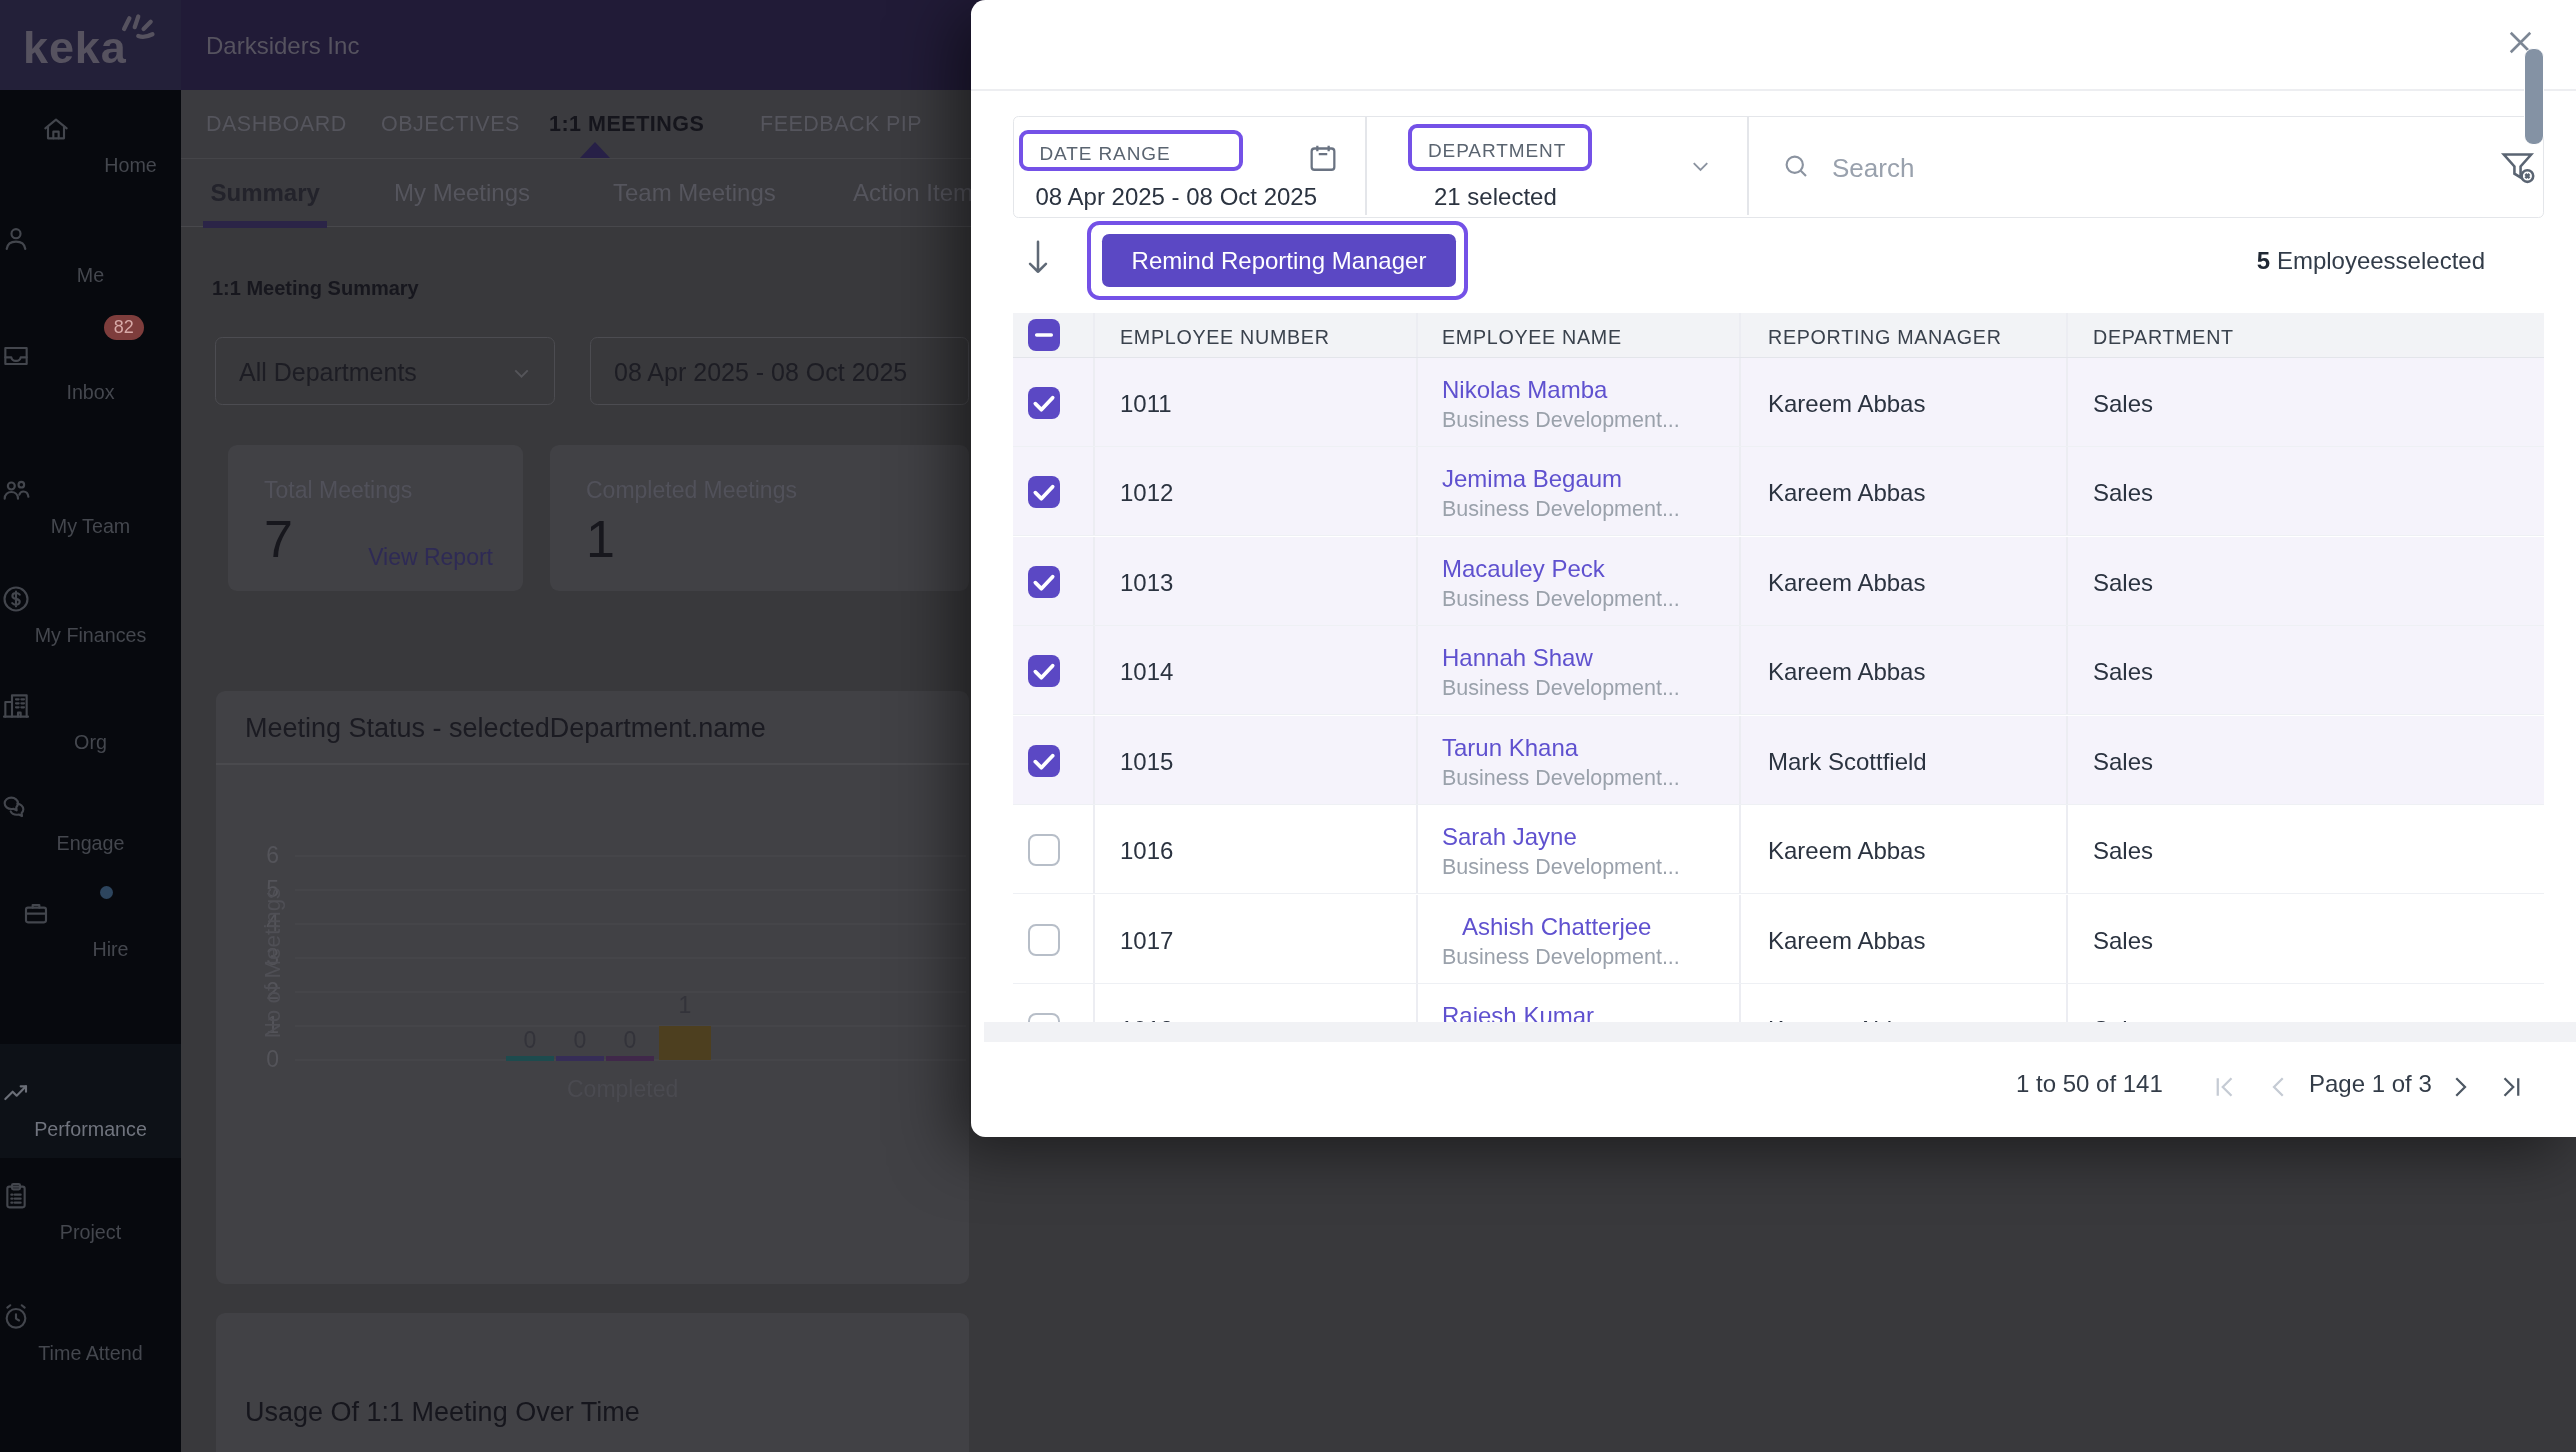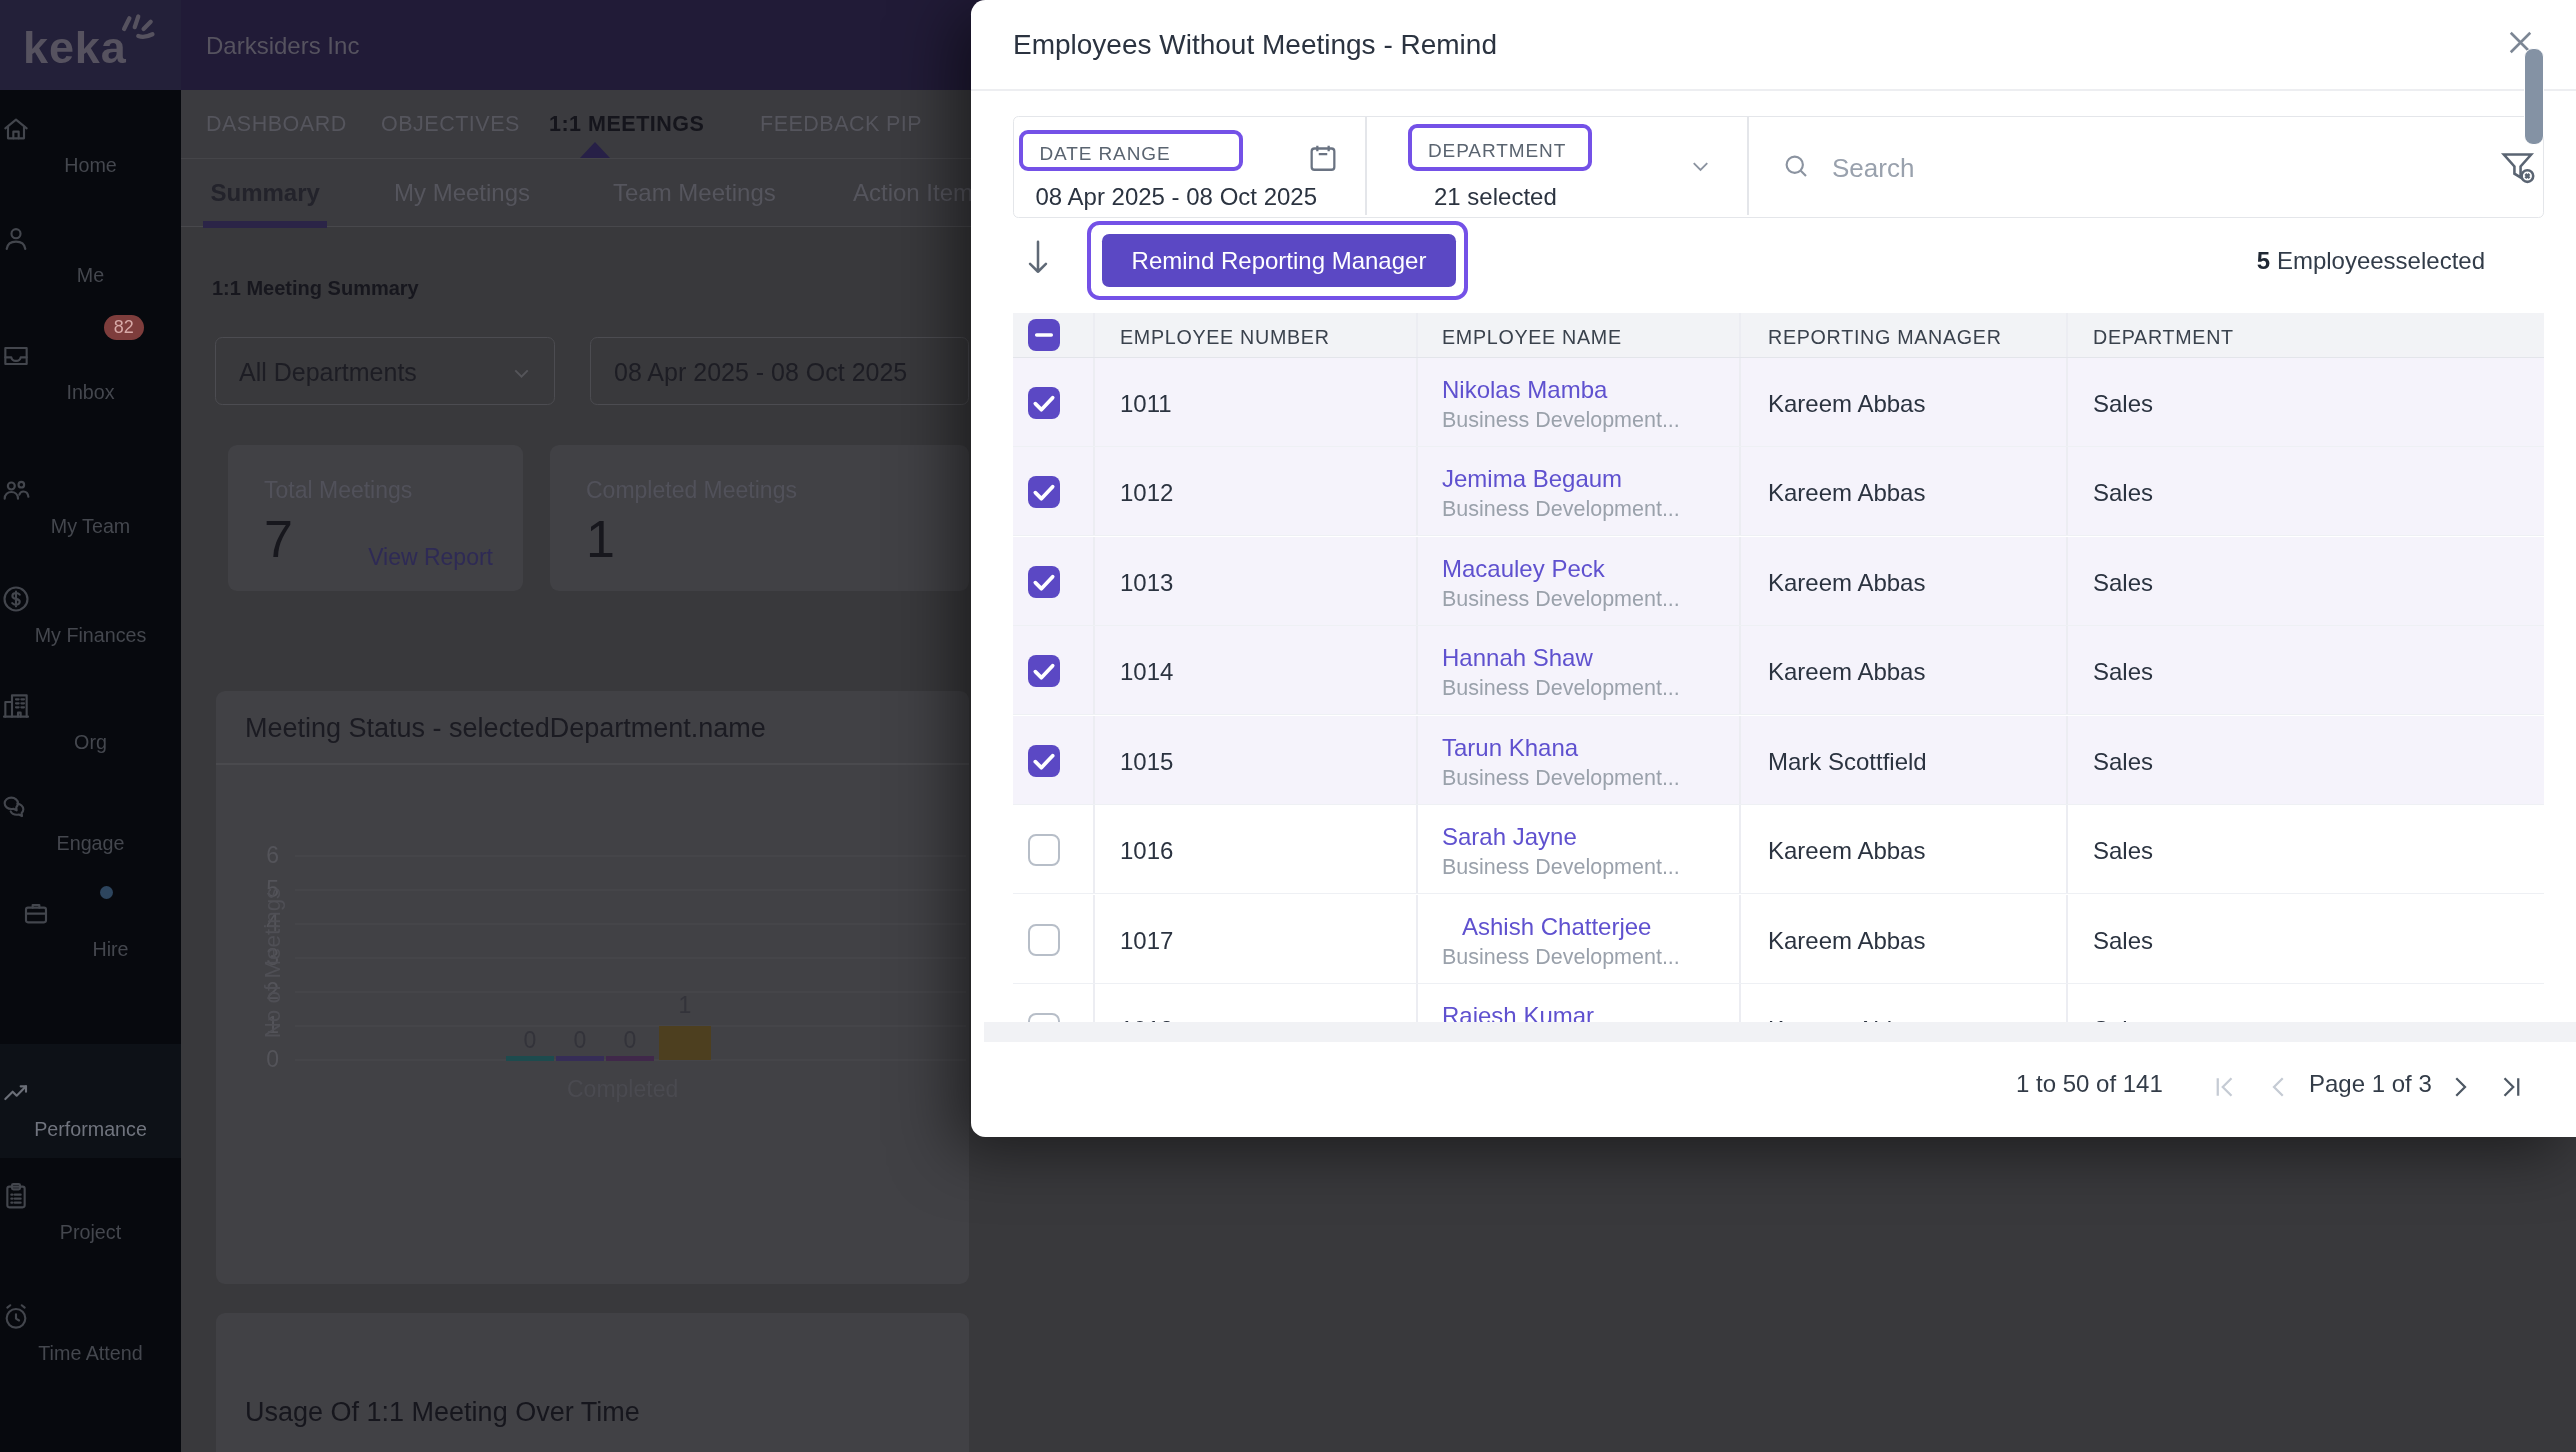--- a/index.html
+++ b/index.html
@@ -123,21 +123,21 @@
 <div class="abs" id="logo-block">
   <span class="word">keka</span>
   <span class="spark">
     <svg width="45" height="39" viewBox="0 0 24 22" fill="none" stroke="currentColor" stroke-width="2.4" stroke-linecap="round">
         <path d="M5 9 8 3M11 8l2-6M16 9l4-4M13 13c3 1 6 0 8-1"></path>
       </svg>
   </span>
 </div>
 
 <div class="abs" id="sidebar">
-    <div class="side-item" style="top: 23px;"><span class="icn"><svg width="32" height="32" viewBox="0 0 24 24" fill="none" stroke="currentColor" stroke-width="1.6" stroke-linecap="round" stroke-linejoin="round">
+    <div class="side-item" style="top: 23px; margin-left: 40px;"><span class="icn"><svg width="32" height="32" viewBox="0 0 24 24" fill="none" stroke="currentColor" stroke-width="1.6" stroke-linecap="round" stroke-linejoin="round">
           <path d="M4 11.5 12 5l8 6.5"></path>
           <path d="M6 10.5V19h12v-8.5"></path>
           <path d="M10 19v-5h4v5"></path>
         </svg></span><span class="lbl">Home</span></div>
     <div class="side-item" style="top: 133px;"><span class="icn"><svg width="32" height="32" viewBox="0 0 24 24" fill="none" stroke="currentColor" stroke-width="1.6" stroke-linecap="round" stroke-linejoin="round">
           <circle cx="12" cy="8" r="3.4"></circle>
           <path d="M5 19.5c.6-4 3.4-5.5 7-5.5s6.4 1.5 7 5.5"></path>
         </svg></span><span class="lbl">Me</span></div>
     <span class="badge" style="left: 104px; top: 225px;">82</span>
     <div class="side-item" style="top: 250px;"><span class="icn"><svg width="32" height="32" viewBox="0 0 24 24" fill="none" stroke="currentColor" stroke-width="1.6" stroke-linecap="round" stroke-linejoin="round">
@@ -255,21 +255,20 @@
     </div>
   <span class="ylab" style="left:-18px;top:259px;">No of Meetings</span>
   <span class="xlab" style="left:351px;top:385px;">Completed</span>
 </div>
 
 <div class="abs dimcard" id="usagecard">
   <span class="ttl">Usage Of 1:1 Meeting Over Time</span>
 </div>
 
 <div class="abs" id="modal">
-  <div id="modal-title">Employees Without Meetings - Remind</div>
   <div id="modal-close">
     <svg width="39" height="39" viewBox="0 0 24 24" fill="none" stroke="currentColor" stroke-width="1.6">
         <path d="M6 6l12 12M18 6 6 18"></path>
       </svg>
   </div>
   <div id="modal-hr"></div>
 
   <div id="filterbox">
     <div class="hl-ring" style="left:5.4px;top:12.5px;width:224px;height:41px;">
       <span class="flabel" style="left:16px;top:9px;">DATE RANGE</span>

